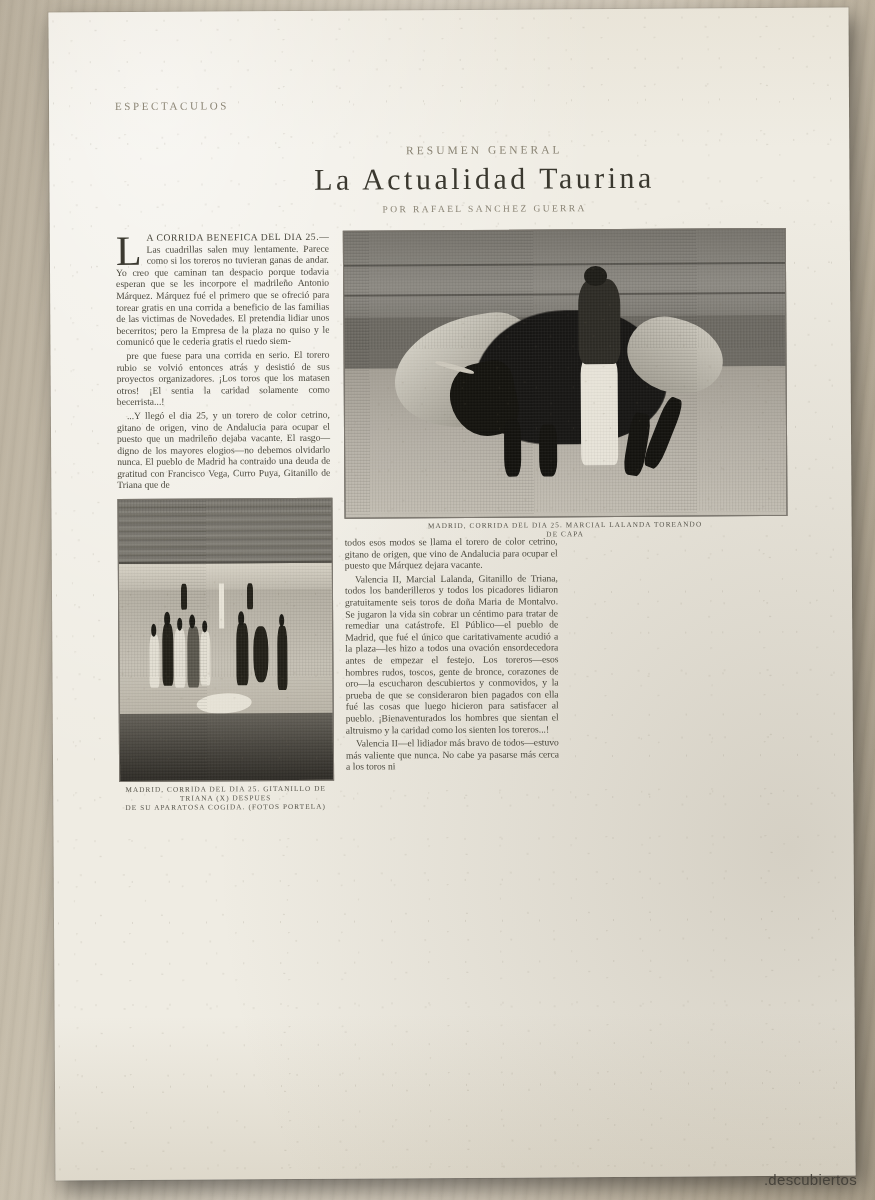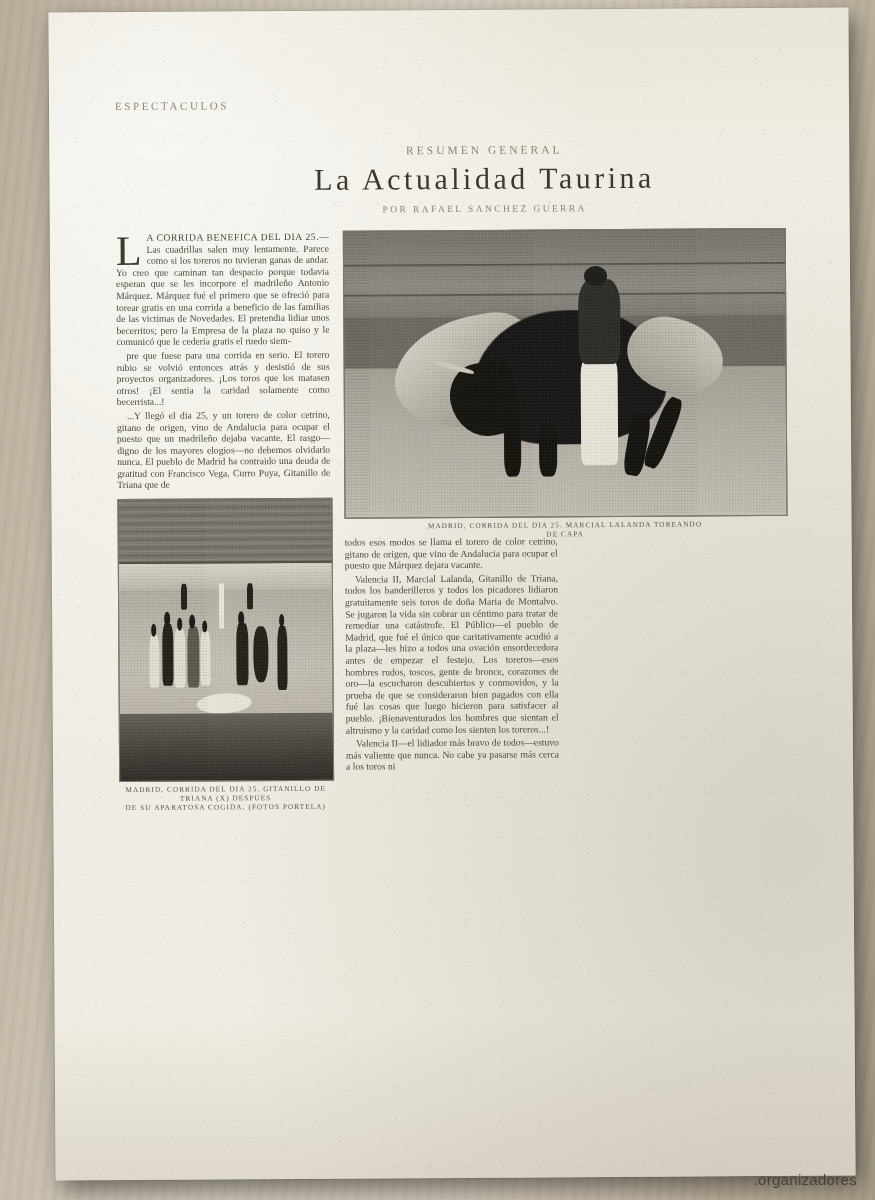--- a/index.html
+++ b/index.html
@@ -473,14 +473,14 @@
         <p class="noind">todos esos modos se llama el torero de color cetrino, gitano de origen, que vino de Andalucia para ocupar el puesto que Márquez dejara vacante.</p>
         <p>Valencia II, Marcial Lalanda, Gitanillo de Triana, todos los banderilleros y todos los picadores lidiaron gratuitamente seis toros de doña Maria de Montalvo. Se jugaron la vida sin cobrar un céntimo para tratar de remediar una catástrofe. El Público—el pueblo de Madrid, que fué el único que caritativamente acudió a la plaza—les hizo a todos una ovación ensordecedora antes de empezar el festejo. Los toreros—esos hombres rudos, toscos, gente de bronce, corazones de oro—la escucharon descubiertos y conmovidos, y la prueba de que se consideraron bien pagados con ella fué las cosas que luego hicieron para satisfacer al pueblo. ¡Bienaventurados los hombres que sientan el altruismo y la caridad como los sienten los toreros...!</p>
         <p>Valencia II—el lidiador más bravo de todos—estuvo más valiente que nunca. No cabe ya pasarse más cerca a los toros ni</p>
       </div>
 
     </div>
   </div>
 </div>
 
 <div class="watermark">
-  <span>.</span><span>organizadores</span>
+  <span>.</span><span>descubiertos</span>
 </div>
 
 </body></html>

